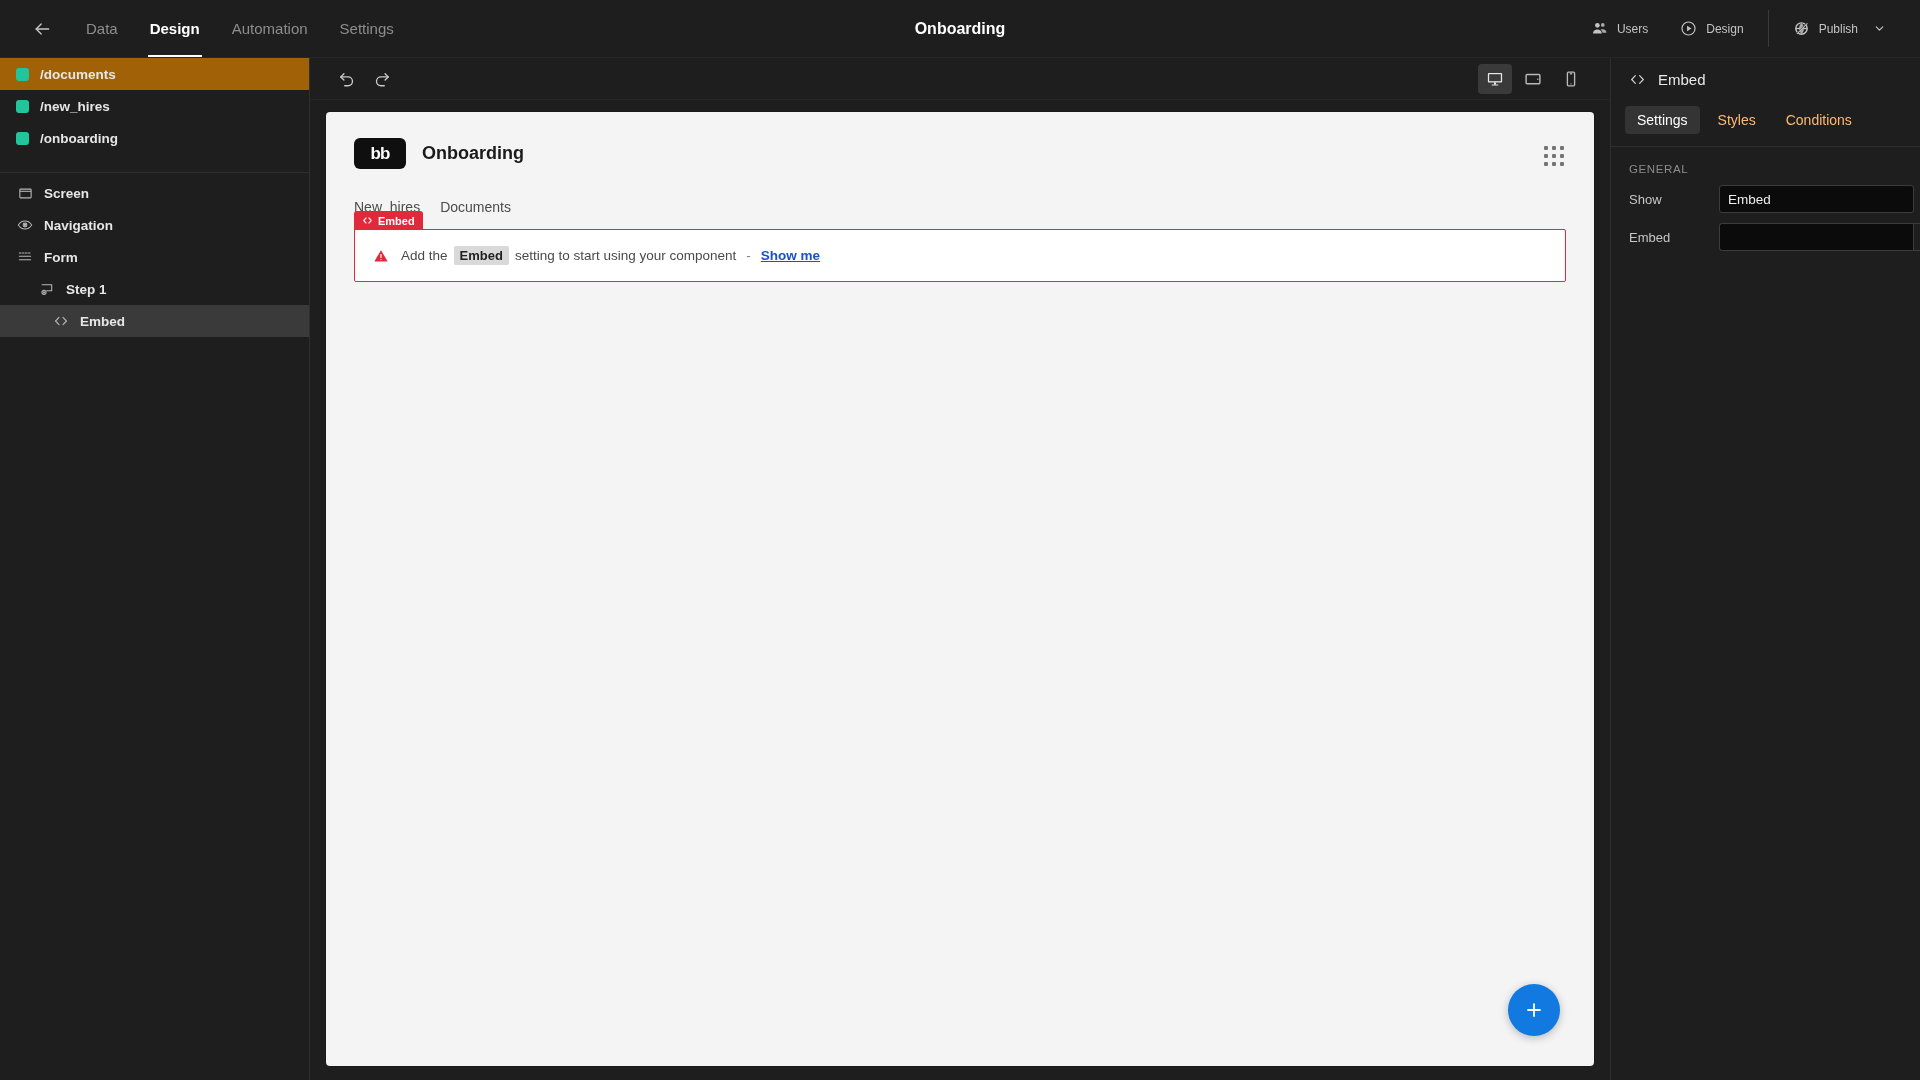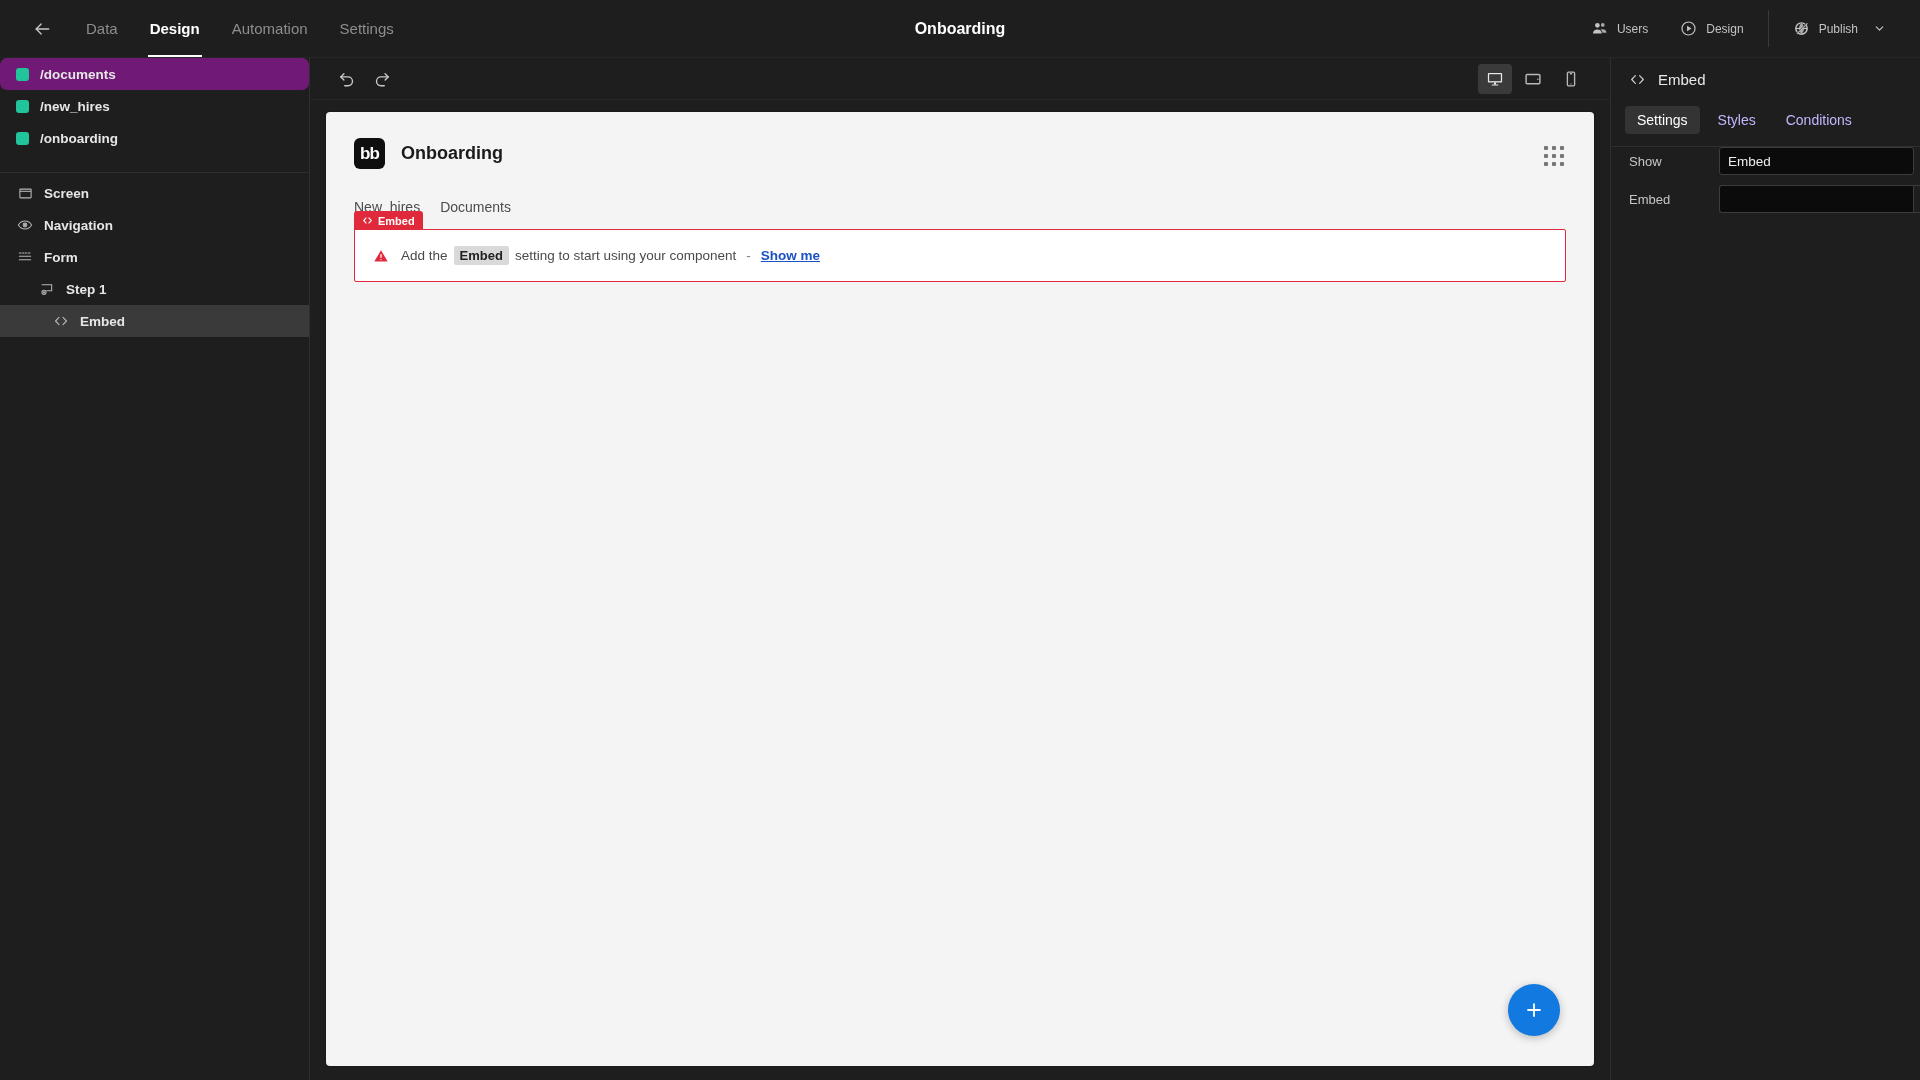--- a/index.html
+++ b/index.html
@@ -68,21 +68,21 @@
     padding: 0 16px; color: #e8e8e8; font-size: 15px;
   }
   .panel-header .ph-title { flex: 1; }
   .ph-actions { display: flex; align-items: center; gap: 14px; }
   .ph-icon { color: #bdbdbd; cursor: pointer; display:flex; align-items:center; }
   .screens-list { padding-bottom: 8px; }
   .screen-row {
     height: 32px; display: flex; align-items: center; gap: 11px;
     padding: 0 16px; cursor: pointer; color: #e6e6e6; font-size: 13.5px; font-weight: bold;
   }
-  .screen-row.selected { background: #701a75; border-radius: 7px; }
+  .screen-row.selected { background: #a16207; }
   .screen-dot { width: 13px; height: 13px; border-radius: 3px; background: #21c49b; flex: 0 0 auto; }
   .panel-divider { height: 1px; background: #2f2f2f; margin-top: 10px; }
   .components-list { padding-top: 4px; }
   .comp-row {
     height: 32px; display: flex; align-items: center; gap: 10px;
     padding: 0 16px; cursor: pointer; color: #e6e6e6; font-size: 13.5px; font-weight: bold;
   }
   .comp-row.selected { background: #3a3a3a; }
   .comp-icon { width: 18px; display: flex; align-items: center; justify-content: center; color: #b6b6b6; flex: 0 0 auto;}
 
@@ -109,21 +109,21 @@
   .preview {
     width: 100%; max-width: 1270px;
     background: #f4f4f4;
     border-radius: 4px;
     position: relative;
     overflow: hidden;
     box-shadow: 0 0 0 1px rgba(0,0,0,0.10);
   }
   .prev-header { display: flex; align-items: flex-start; padding: 26px 28px 0 28px; }
   .bb-logo {
-    width: 31px; height: 31px; border-radius: 6px; background: #0f0f0f;
+    width: 52px; height: 31px; border-radius: 6px; background: #0f0f0f;
     display: flex; align-items: center; justify-content: center;
     color: #ffffff; font-size: 17px; font-weight: bold; letter-spacing: -1px;
     font-family: "Liberation Sans", sans-serif;
   }
   .prev-title { margin-left: 16px; font-size: 18px; font-weight: bold; color: #1a1a1a; line-height: 31px; }
   .grid-dots {
     position: absolute; top: 34px; right: 30px;
     display: grid; grid-template-columns: repeat(3, 4px); grid-template-rows: repeat(3, 4px);
     gap: 4px; cursor: pointer;
   }
@@ -174,21 +174,21 @@
     display: flex; flex-direction: column;
   }
   .rp-header {
     height: 42px; display: flex; align-items: center; gap: 12px;
     padding: 0 18px; color: #e8e8e8; font-size: 15px;
   }
   .rp-header .rp-icon { color: #d0d0d0; display:flex; align-items:center; }
   .rp-tabs { display: flex; gap: 6px; padding: 6px 14px 12px 14px; }
   .rp-tab {
     padding: 6px 12px; border-radius: 4px;
-    color: #c4b5fd; font-size: 14px; cursor: pointer;
+    color: #fdba74; font-size: 14px; cursor: pointer;
   }
   .rp-tab.active { background: #343434; color: #ffffff; }
   .rp-divider { height: 1px; background: #2f2f2f; }
   .rp-section-label {
     padding: 16px 18px 10px 18px;
     color: #8c8c8c; font-size: 11.5px; letter-spacing: 0.6px;
   }
   .rp-field { display: flex; align-items: center; padding: 0 14px 10px 18px; }
   .rp-field-label { width: 90px; color: #c6c6c6; font-size: 13px; flex: 0 0 auto; }
   .rp-input-wrap { flex: 1; display: flex; }
@@ -465,20 +465,21 @@
       </div>
 
       <div class="rp-tabs">
         <div class="rp-tab active">Settings</div>
         <div class="rp-tab">Styles</div>
         <div class="rp-tab">Conditions</div>
       </div>
 
       <div class="rp-divider"></div>
 
+      <div class="rp-section-label">GENERAL</div>
 
       <div class="rp-field">
         <span class="rp-field-label">Show</span>
         <span class="rp-input-wrap">
           <input class="rp-input" type="text" value="Embed" style="">
         </span>
       </div>
 
       <div class="rp-field">
         <span class="rp-field-label">Embed</span>

